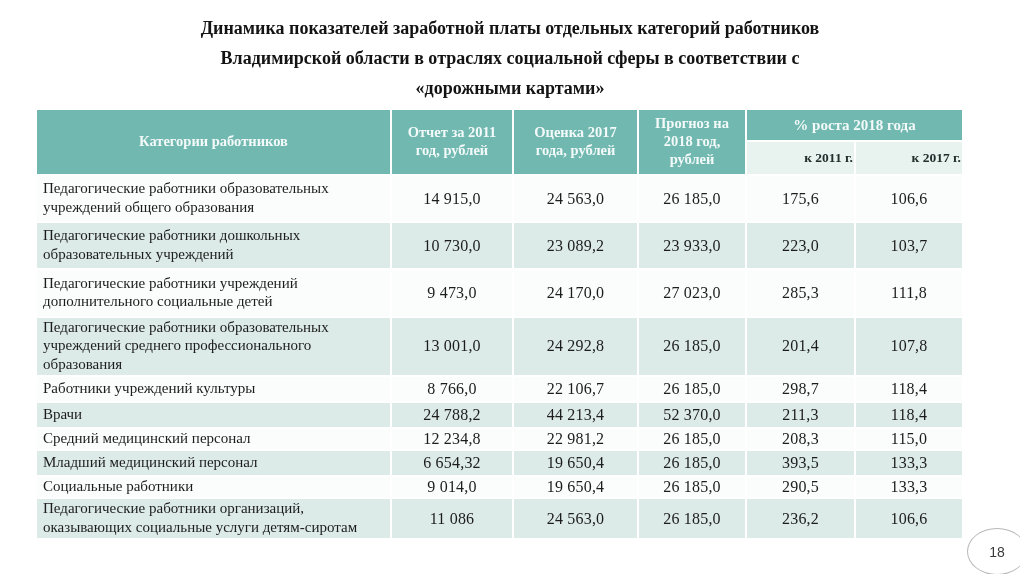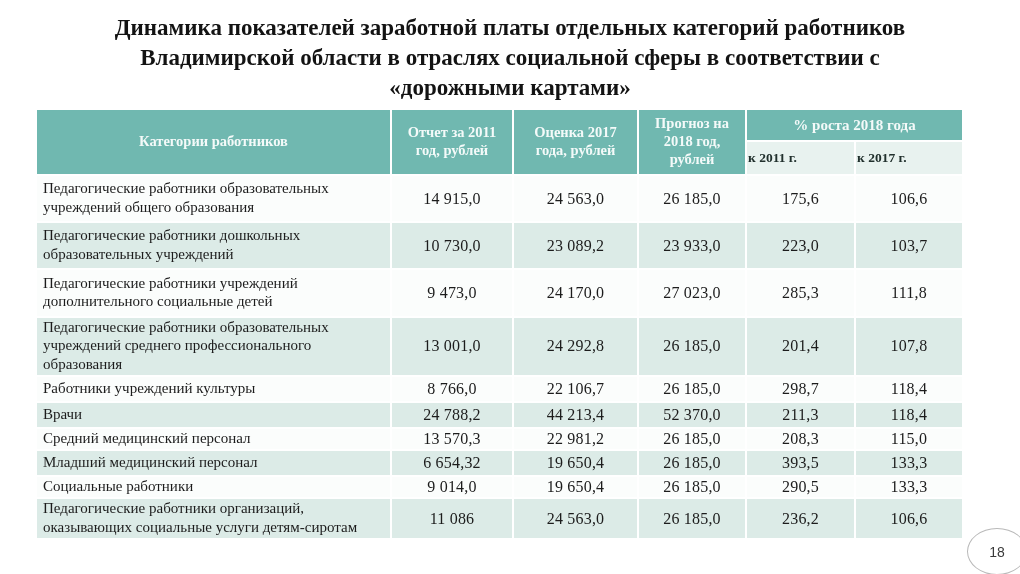--- a/index.html
+++ b/index.html
@@ -4,39 +4,39 @@
 <style>
   html,body { margin:0; padding:0; background:#ffffff; }
   .slide {
     position:relative; width:1020px; height:574px;
     background:#ffffff; overflow:hidden;
     font-family:"Liberation Serif", "DejaVu Serif", serif;
   }
   .title {
     position:absolute; top:13px; left:50%; transform:translateX(-50%);
     width:900px; text-align:center;
-    font-weight:bold; font-size:23px; line-height:30px; color:#131313;
+    font-weight:bold; font-size:18px; line-height:30px; color:#131313;
   }
   .title .tline { display:block; }
 
   table.data {
     position:absolute; left:35px; top:108px; width:927px;
     border-collapse:collapse; table-layout:fixed;
   }
   table.data th, table.data td { border:2px solid #ffffff; overflow:hidden; }
 
   thead th.teal {
     background:#70b8b0; color:#f4faf9;
     font-weight:bold; font-size:14.5px; line-height:1.22;
     text-align:center; vertical-align:middle; padding:2px 3px;
   }
   thead th.group { height:26px; font-size:15px; }
   thead th.sub {
     background:#e8f2ef; color:#21302d;
-    font-weight:bold; font-size:13.5px; text-align:left;
+    font-weight:bold; font-size:13.5px; text-align:right;
     vertical-align:middle; height:30px;
   }
 
   tbody tr.odd  td { background:#fbfdfc; }
   tbody tr.even td { background:#dcebe7; }
   tbody td { vertical-align:middle; color:#1c1c1c; }
   td.cat {
     text-align:left; font-size:15px; line-height:1.22;
     padding:0 4px 2px 6px;
   }
@@ -132,21 +132,21 @@
       <tr class="even" style="height:26px">
         <td class="cat">Врачи</td>
         <td class="num">24 788,2</td>
         <td class="num">44 213,4</td>
         <td class="num">52 370,0</td>
         <td class="num">211,3</td>
         <td class="num">118,4</td>
       </tr>
       <tr class="odd" style="height:18px">
         <td class="cat">Средний медицинский персонал</td>
-        <td class="num">13 570,3</td>
+        <td class="num">12 234,8</td>
         <td class="num">22 981,2</td>
         <td class="num">26 185,0</td>
         <td class="num">208,3</td>
         <td class="num">115,0</td>
       </tr>
       <tr class="even" style="height:26px">
         <td class="cat">Младший медицинский персонал</td>
         <td class="num">6 654,32</td>
         <td class="num">19 650,4</td>
         <td class="num">26 185,0</td>

